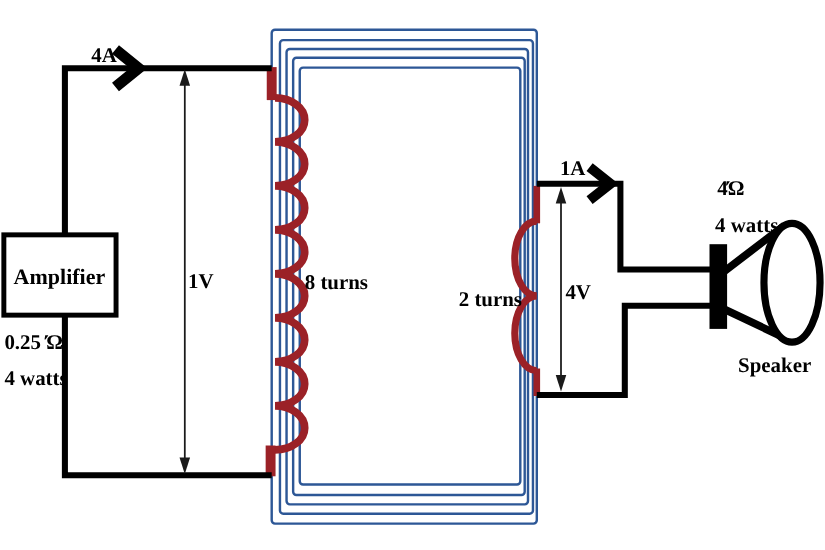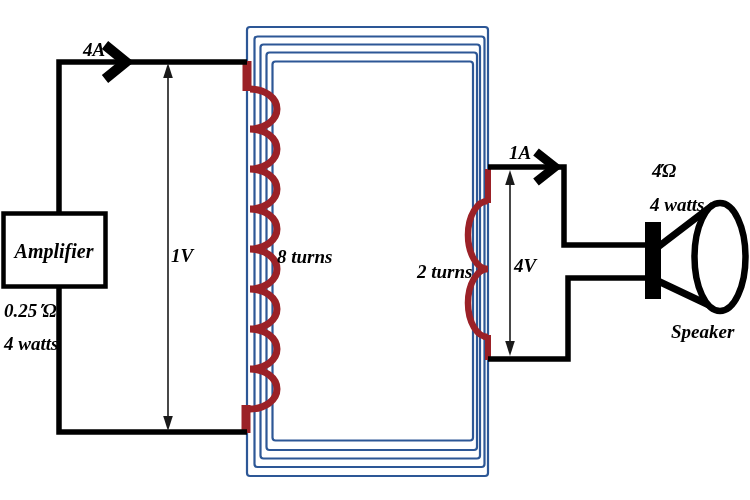--- a/index.html
+++ b/index.html
@@ -7,21 +7,20 @@
     padding: 0;
     background: #ffffff;
   }
   .stage {
     position: relative;
     width: 750px;
     height: 500px;
     background: #ffffff;
     overflow: hidden;
     font-family: "Liberation Serif", "DejaVu Serif", serif;
-    font-style: italic;
   }
   svg { display: block; }
   .lbl {
     font-family: "Liberation Serif", "DejaVu Serif", serif;
     font-weight: bold;
     font-size: 19px;
     fill: #000000;
   }
   .lbl-lg { font-size: 20px; }
 </style>

